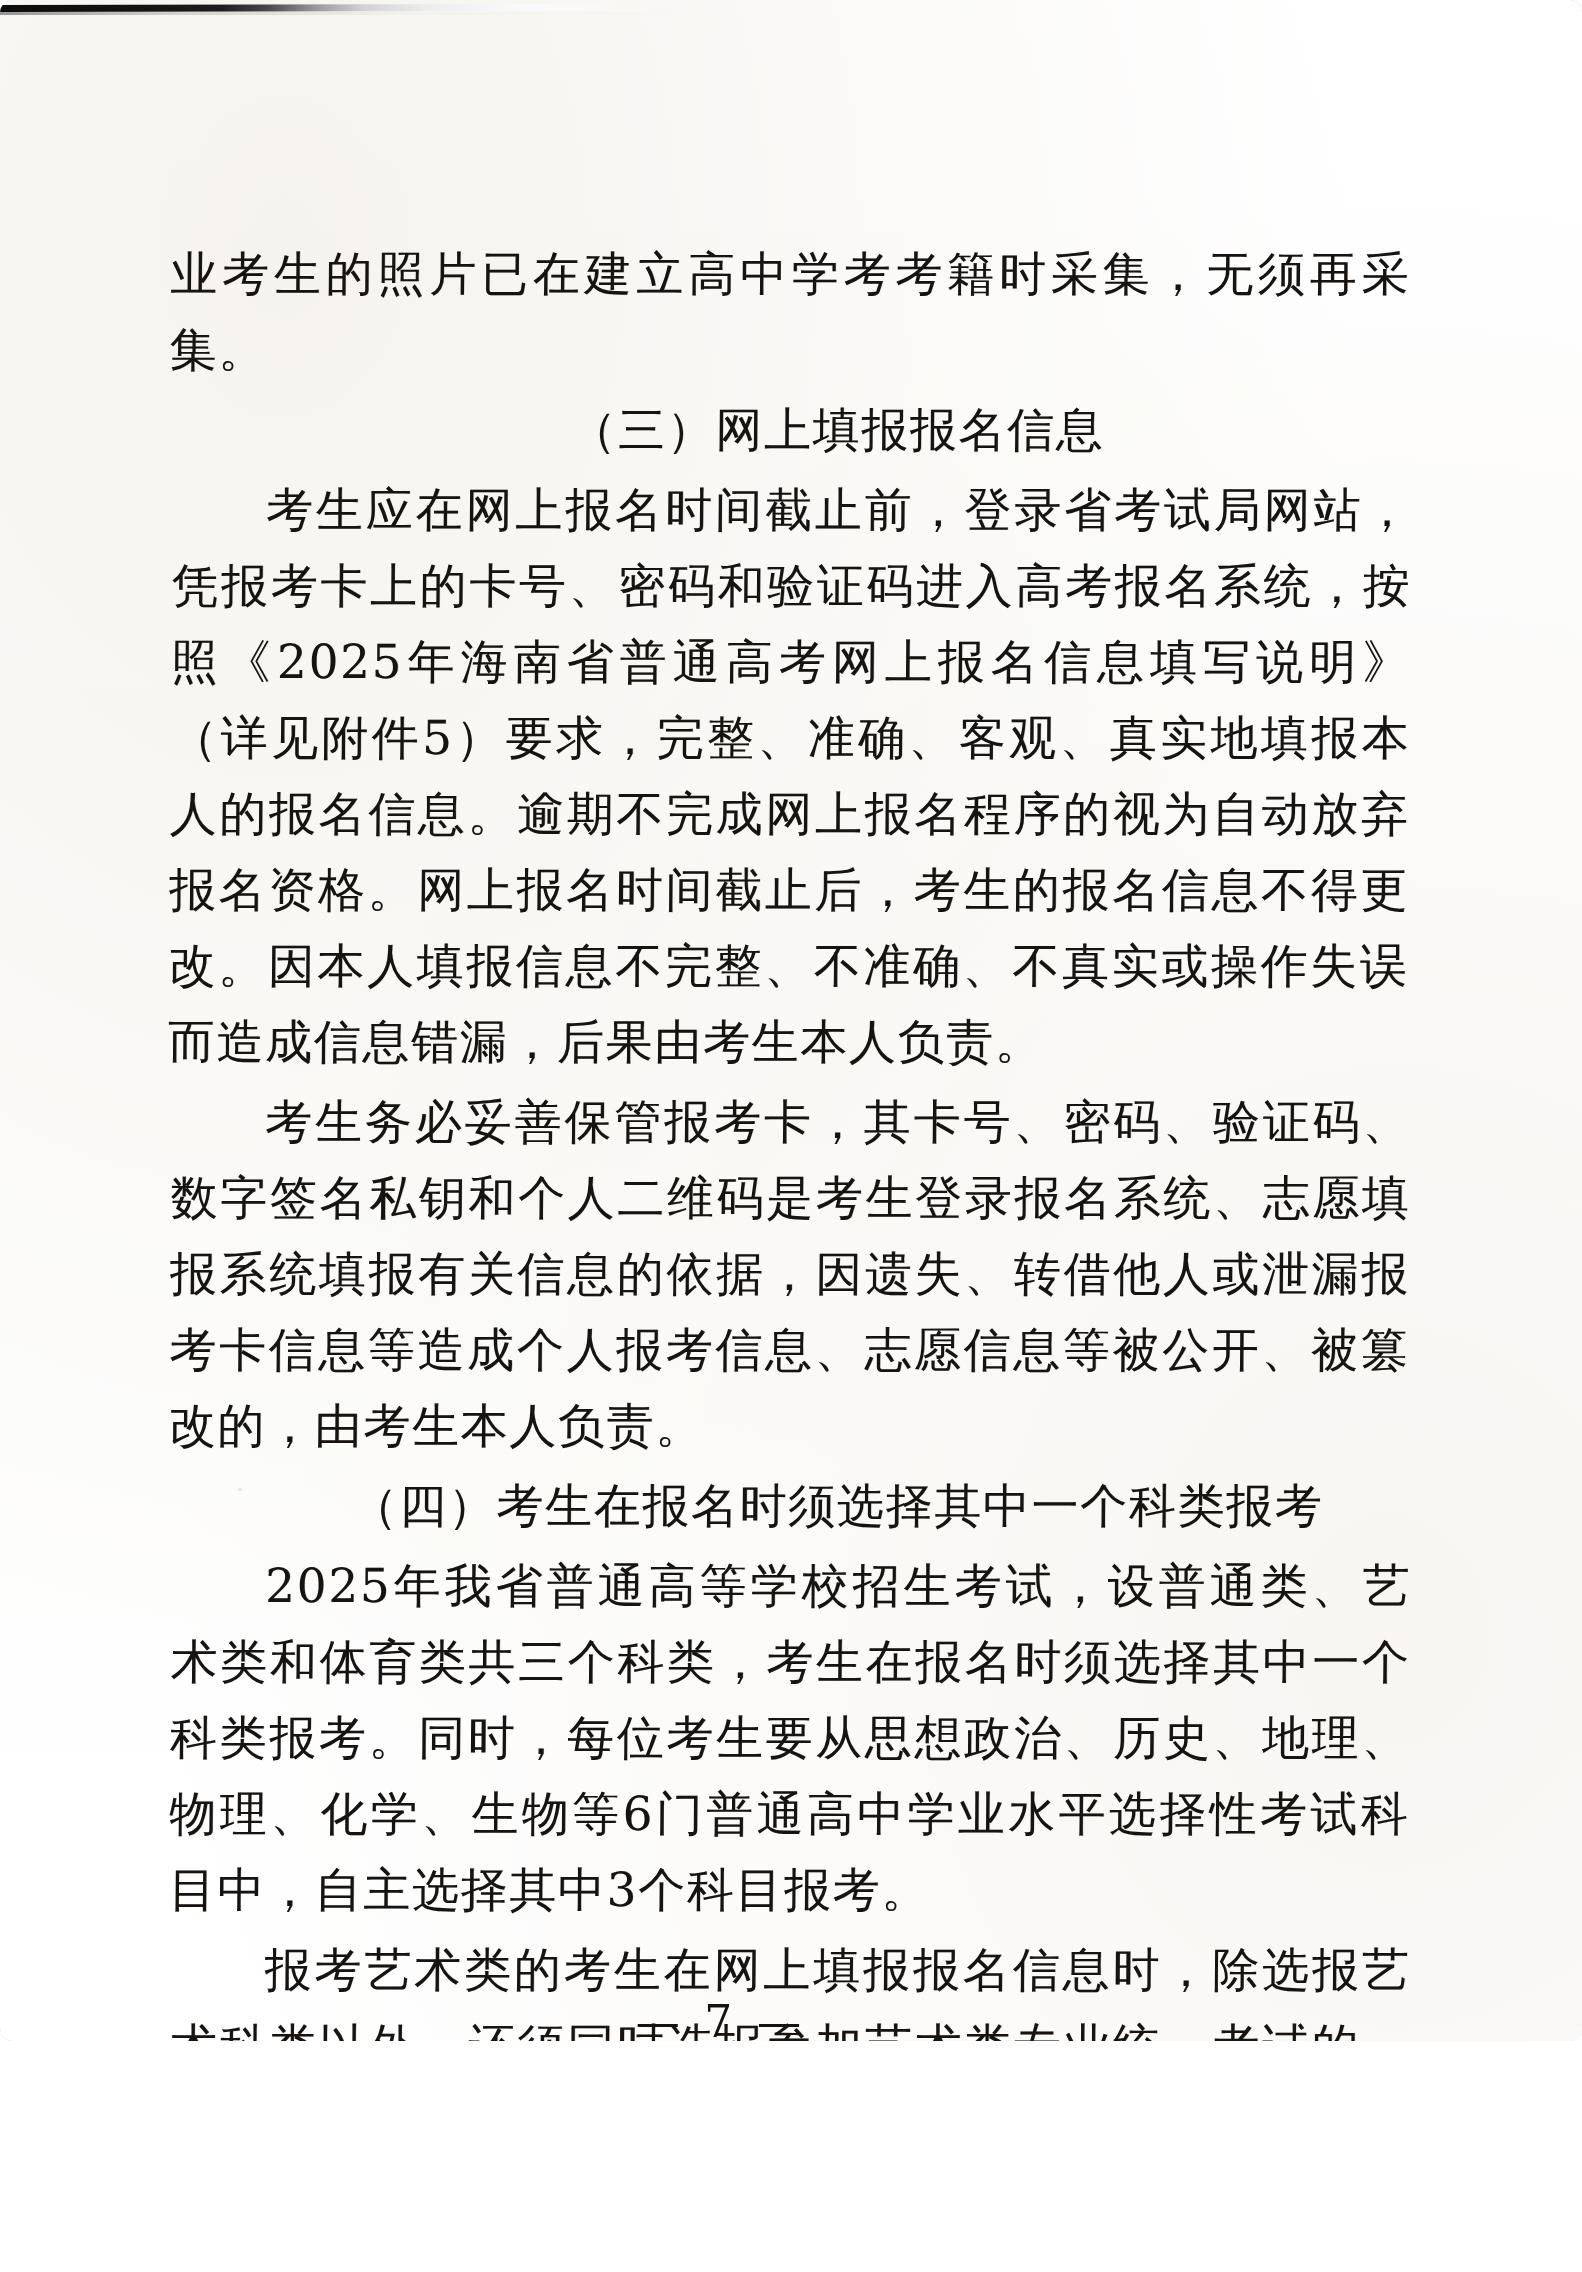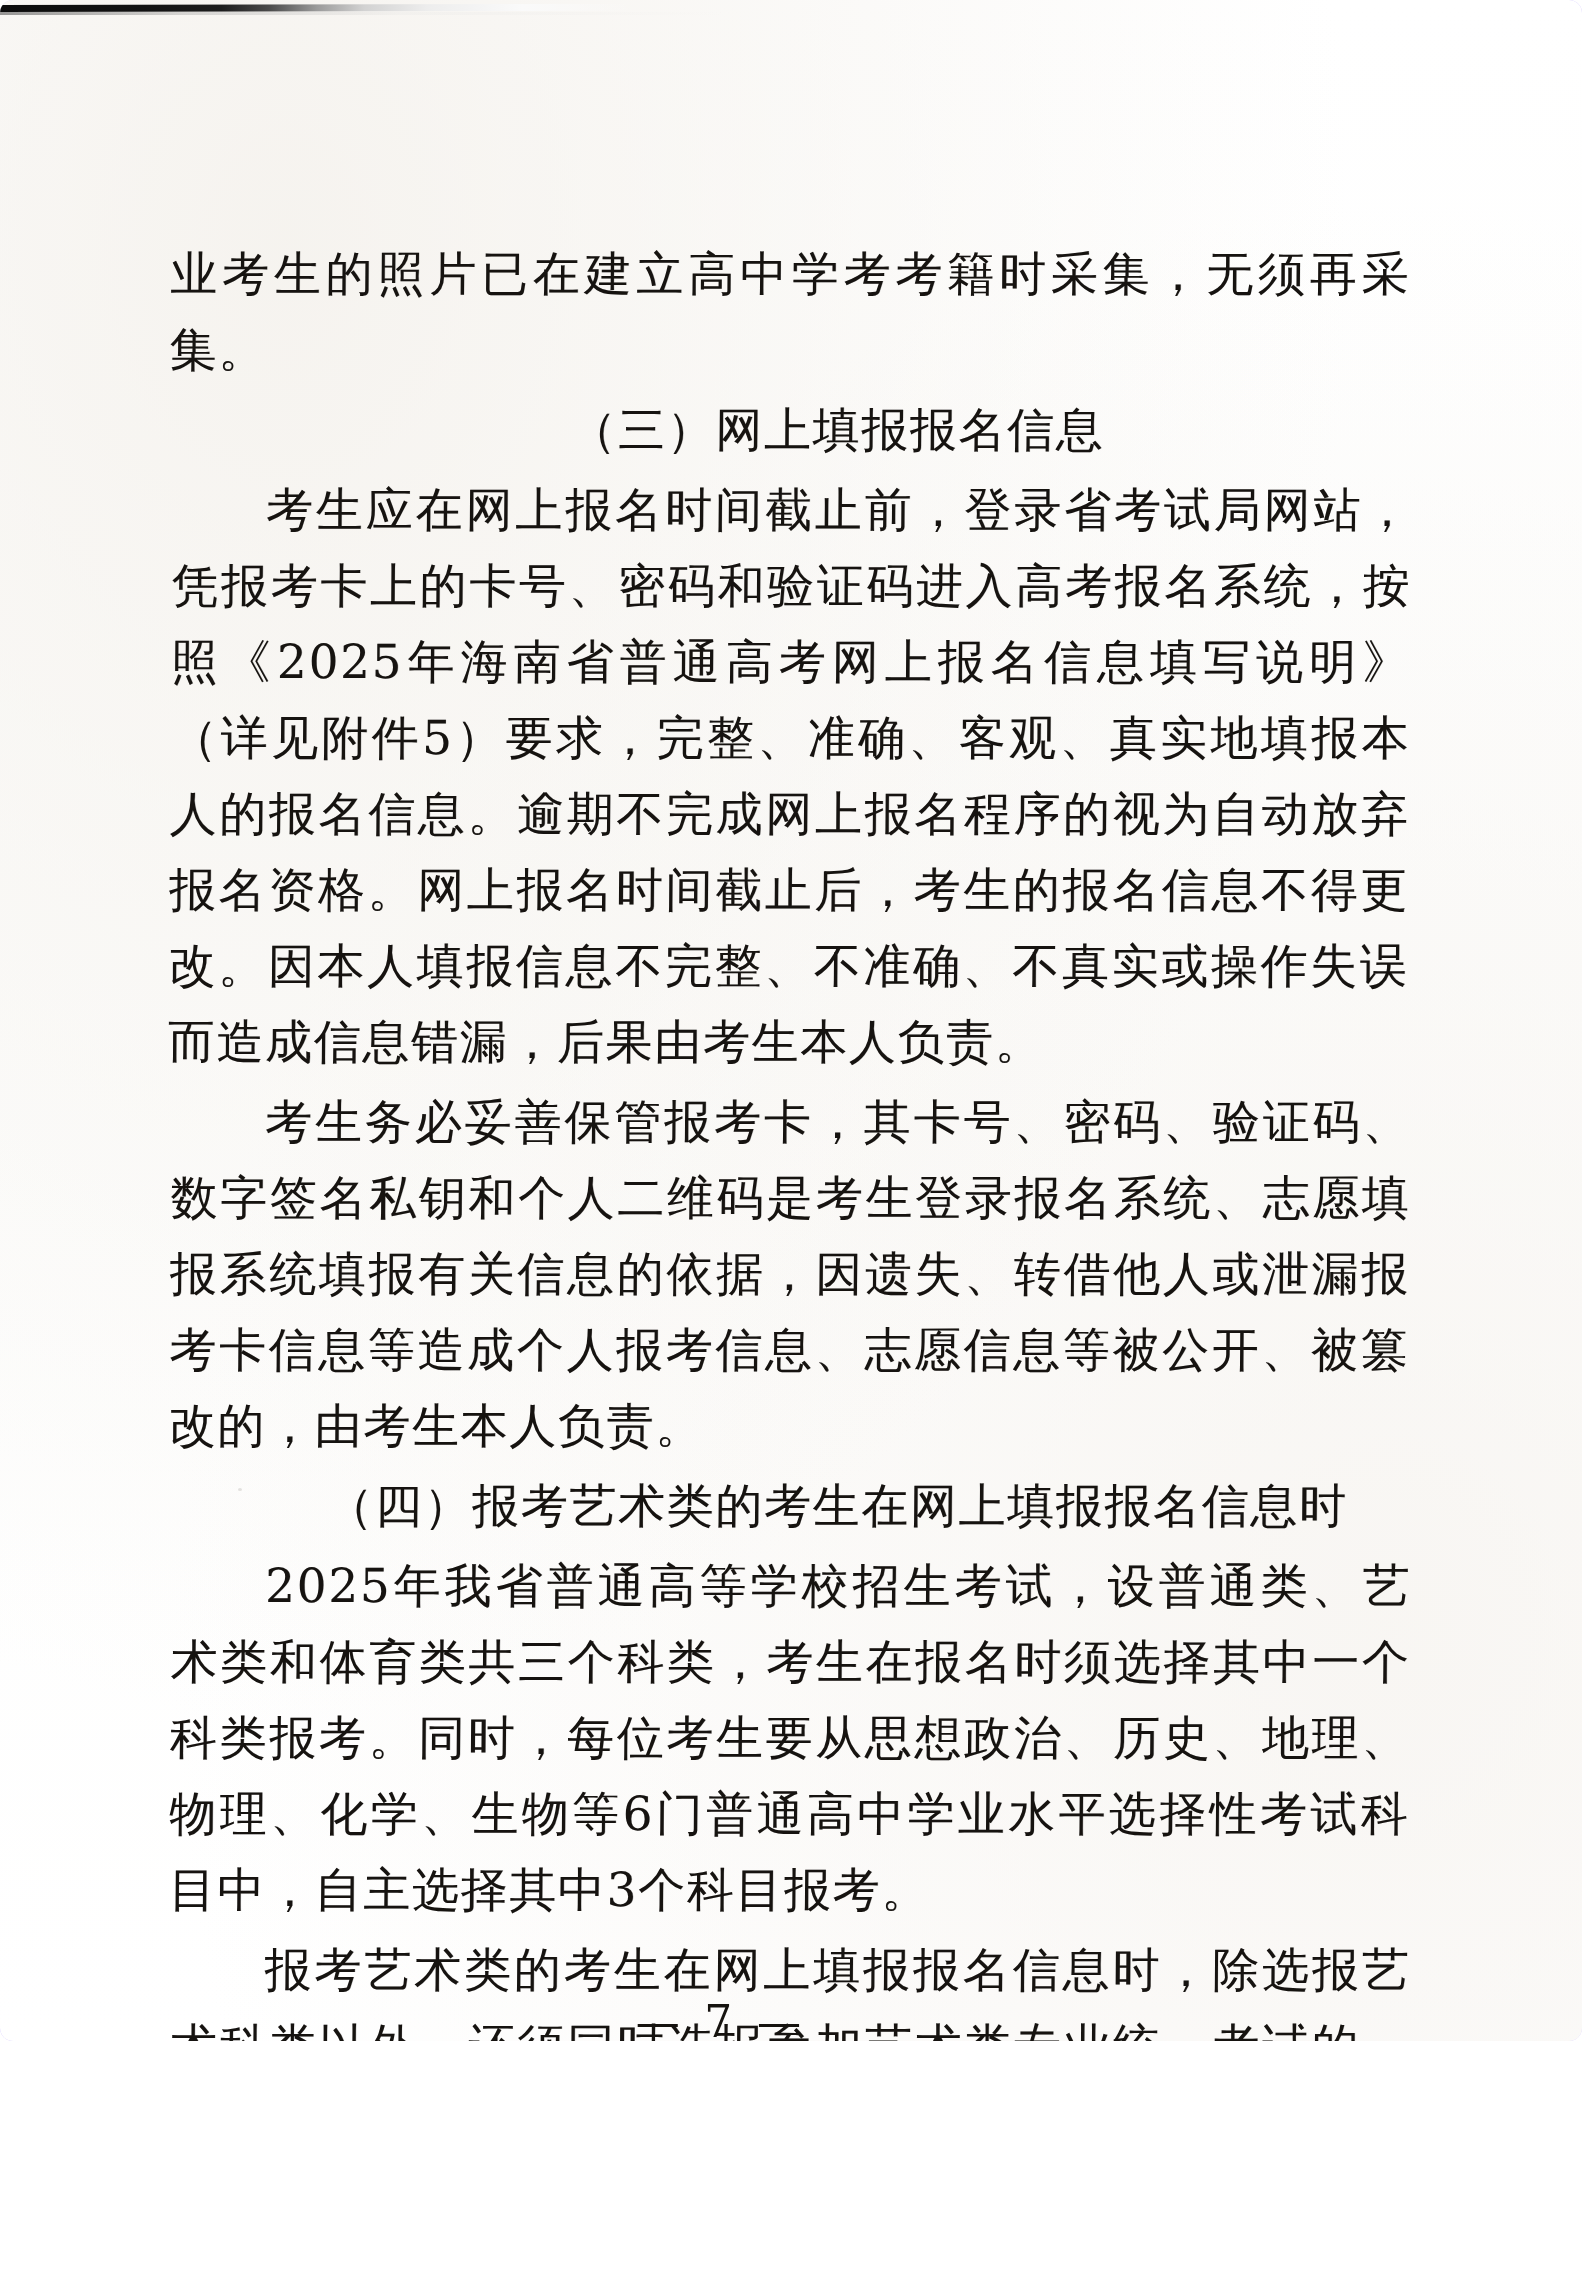--- a/index.html
+++ b/index.html
@@ -144,21 +144,21 @@
   <div class="doc-body">
 
     <p class="para">业考生的照片已在建立高中学考考籍时采集，无须再采集。</p>
 
     <p class="para heading">（三）网上填报报名信息</p>
 
     <p class="para indent">考生应在网上报名时间截止前，登录省考试局网站，凭报考卡上的卡号、密码和验证码进入高考报名系统，按照《2025年海南省普通高考网上报名信息填写说明》（详见附件5）要求，完整、准确、客观、真实地填报本人的报名信息。逾期不完成网上报名程序的视为自动放弃报名资格。网上报名时间截止后，考生的报名信息不得更改。因本人填报信息不完整、不准确、不真实或操作失误而造成信息错漏，后果由考生本人负责。</p>
 
     <p class="para indent">考生务必妥善保管报考卡，其卡号、密码、验证码、数字签名私钥和个人二维码是考生登录报名系统、志愿填报系统填报有关信息的依据，因遗失、转借他人或泄漏报考卡信息等造成个人报考信息、志愿信息等被公开、被篡改的，由考生本人负责。</p>
 
-    <p class="para heading">（四）报考艺术类的考生在网上填报报名信息时</p>
+    <p class="para heading">（四）考生在报名时须选择其中一个科类报考</p>
 
     <p class="para indent">2025年我省普通高等学校招生考试，设普通类、艺术类和体育类共三个科类，考生在报名时须选择其中一个科类报考。同时，每位考生要从思想政治、历史、地理、物理、化学、生物等6门普通高中学业水平选择性考试科目中，自主选择其中3个科目报考。</p>
 
     <p class="para indent last-partial">报考艺术类的考生在网上填报报名信息时，除选报艺术科类以外，还须同时选报参加艺术类专业统一考试的一个类别［专业</p>
 
   </div>
 
   <div class="page-number">— 7 —</div>
 
 </div>

